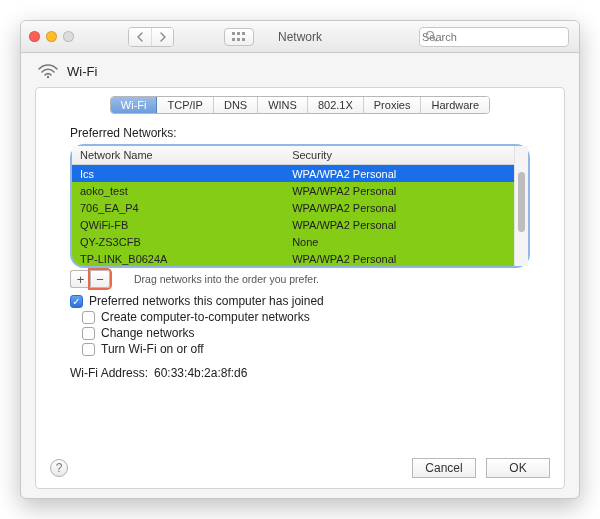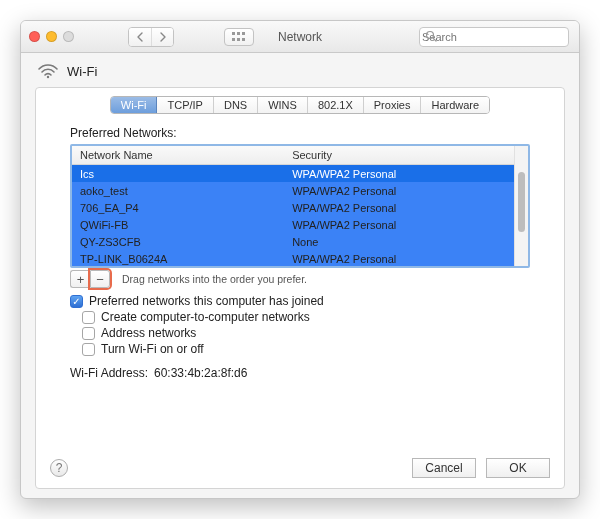--- a/index.html
+++ b/index.html
@@ -145,22 +145,22 @@
     border-right-color: #5a84bd;
   }
   
   .section-label {
     font-size: 12px;
     margin: 0 20px 4px 20px;
   }
   .netbox {
     margin: 0 20px;
     border: 2px solid #8fb8e6;
-    border-radius: 2px;
-    background: #3b82f6;
+    border-radius: 14px;
+    background: #84cc16;
     position: relative;
     height: 124px;
     display:flex;
     justify-content:center;
   }
   .netlist {
     flex: 1;
     border-right: 0;
     overflow: hidden;
   }
@@ -202,21 +202,21 @@
   .pm-btn {
     width: 20px; height: 18px;
     border: 1px solid #b8b8b8;
     background: linear-gradient(#fff,#f0f0f0);
     display:flex;align-items:center;justify-content:center;
     font-size: 13px; color:#555;
   }
   .pm-btn:first-child { border-radius: 3px 0 0 3px; border-right: none; }
   .pm-btn:last-child  { border-radius: 0 3px 3px 0; }
   .pm-btn.highlight { box-shadow: 0 0 0 2px #e86b4c; position:relative; z-index:1;}
-  .drag-hint { margin-left: 12px; font-size: 10.5px; color:#555; }
+  .drag-hint { margin-left: 24px; font-size: 10.5px; color:#555; }
   .checkrow {
     margin: 6px 20px 2px 20px;
     font-size: 12px;
     display:flex; align-items:center;
   }
   .checkrow.sub { margin-left: 32px; margin-top:2px; margin-bottom:2px; }
   .chk {
     width: 13px; height: 13px;
     border: 1px solid #a6a6a6;
     border-radius: 3px;
@@ -385,21 +385,21 @@
       <div class="chk checked">✓</div>
       <span>Preferred networks this computer has joined</span>
     </div>
 
     <div class="checkrow sub">
       <div class="chk"></div>
       <span>Create computer-to-computer networks</span>
     </div>
     <div class="checkrow sub">
       <div class="chk"></div>
-      <span>Address networks</span>
+      <span>Change networks</span>
     </div>
     <div class="checkrow sub">
       <div class="chk"></div>
       <span>Turn Wi-Fi on or off</span>
     </div>
 
     <div class="addr-row">
       <span>Wi-Fi Address:</span>
       <span>60:33:4b:2a:8f:d6</span>
     </div>

